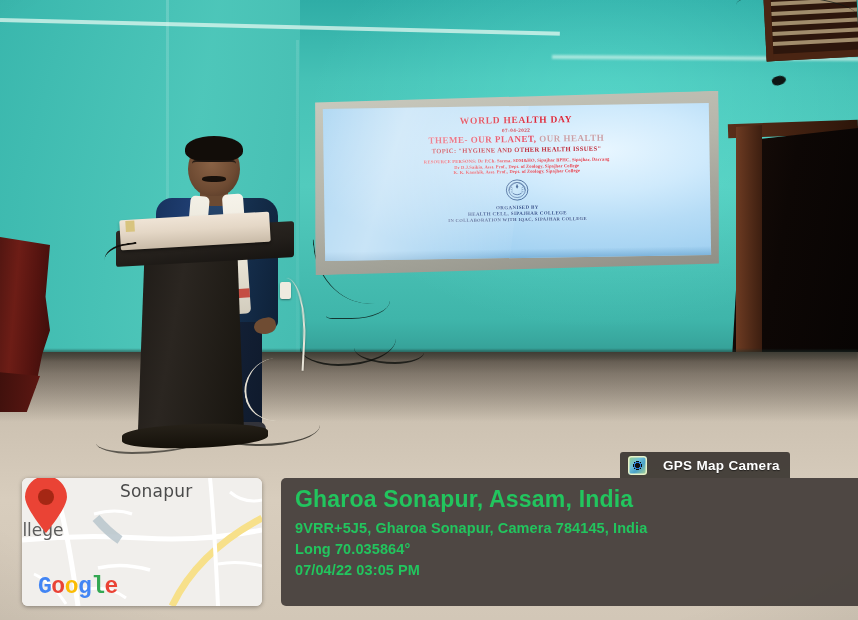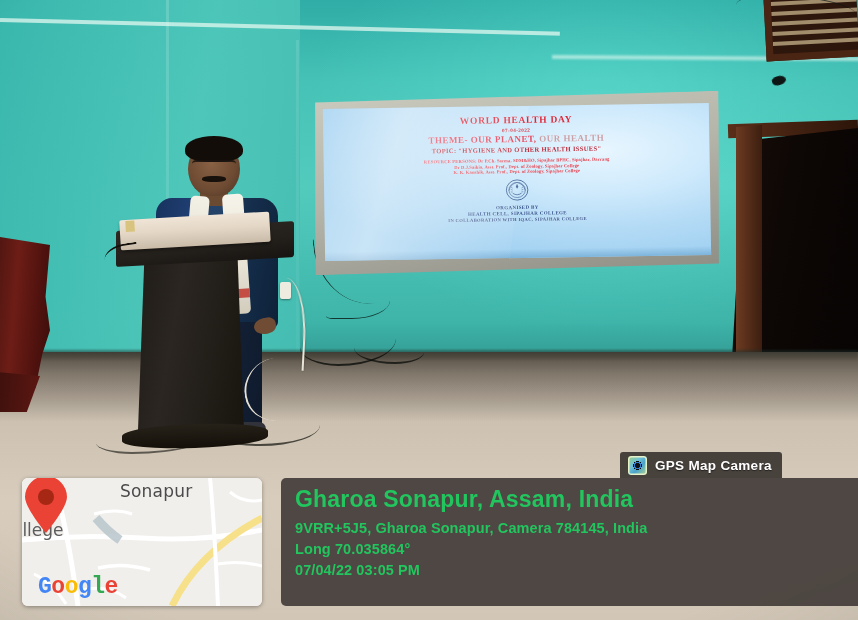--- a/index.html
+++ b/index.html
@@ -365,21 +365,21 @@
     position: absolute; left: 96px; top: 418px; width: 120px; height: 34px;
     border-bottom: 2px solid rgba(15,15,12,.6);
     border-radius: 0 0 70% 30%;
   }
 
   
   .gps-badge {
     position: absolute;
     left: 620px; top: 452px;
     height: 26px;
-    display: flex; align-items: center; gap: 8px;
+    display: flex; align-items: center; gap: 16px;
     padding: 0 10px 0 8px;
     background: rgba(48,43,40,.86);
     border-radius: 3px 3px 0 0;
   }
   .gps-badge-icon {
     width: 19px; height: 19px; border-radius: 3px;
     background:
       radial-gradient(circle at 50% 50%, #111 0 17%, #2e7fd4 17% 27%, #0c0c0c 27% 33%, rgba(0,0,0,0) 33%),
       linear-gradient(135deg, #9fd17a 0%, #6fc0d8 38%, #4aa3c9 60%, #b9d98a 100%);
     box-shadow: inset 0 0 0 1.5px #e8f2c9;

